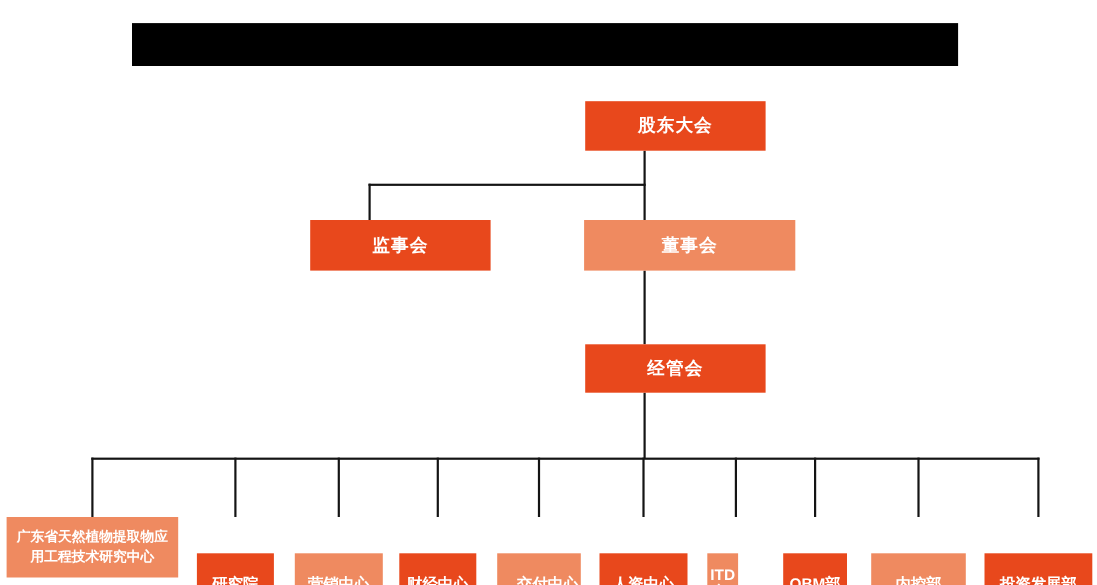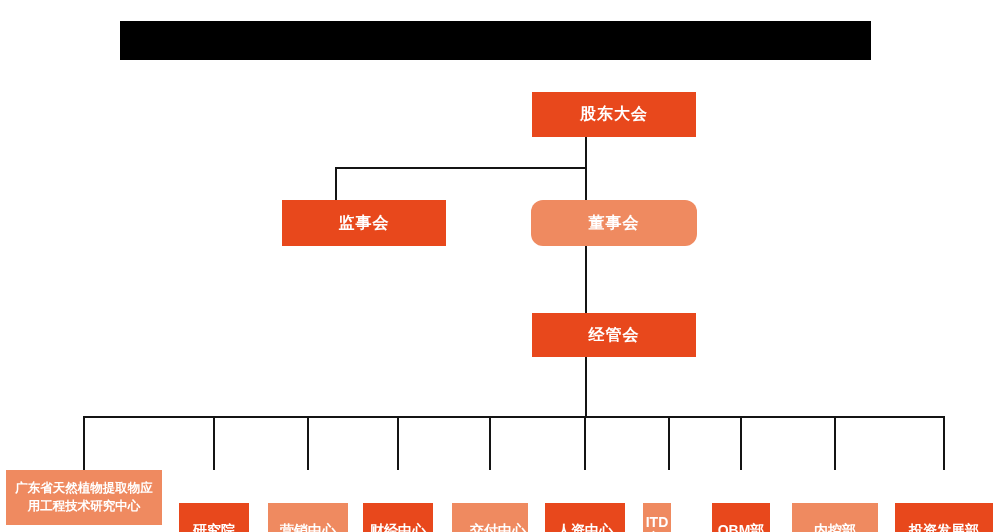--- a/index.html
+++ b/index.html
@@ -68,21 +68,21 @@
   <div class="line" style="left:834px; top:416px; width:2px; height:54px;"></div>
   <div class="line" style="left:943px; top:416px; width:2px; height:54px;"></div>
 
   <div class="node primary lvl" style="left:504px; top:92px; width:164px; height:45px;">
     <span>股东大会</span>
   </div>
 
   <div class="node primary lvl" style="left:254px; top:200px; width:164px; height:46px;">
     <span>监事会</span>
   </div>
-  <div class="node secondary lvl" style="left:503px; top:200px; width:166px; height:46px;border-radius:12px;">
+  <div class="node secondary lvl" style="left:503px; top:200px; width:192px; height:46px;">
     <span>董事会</span>
   </div>
 
   <div class="node primary lvl" style="left:504px; top:313px; width:164px; height:44px;">
     <span>经管会</span>
   </div>
 
   <div class="node secondary dept-long" style="left:6px; top:470px; width:156px; height:55px;">
     <span>广东省天然植物提取物应用工程技术研究中心</span>
   </div>

